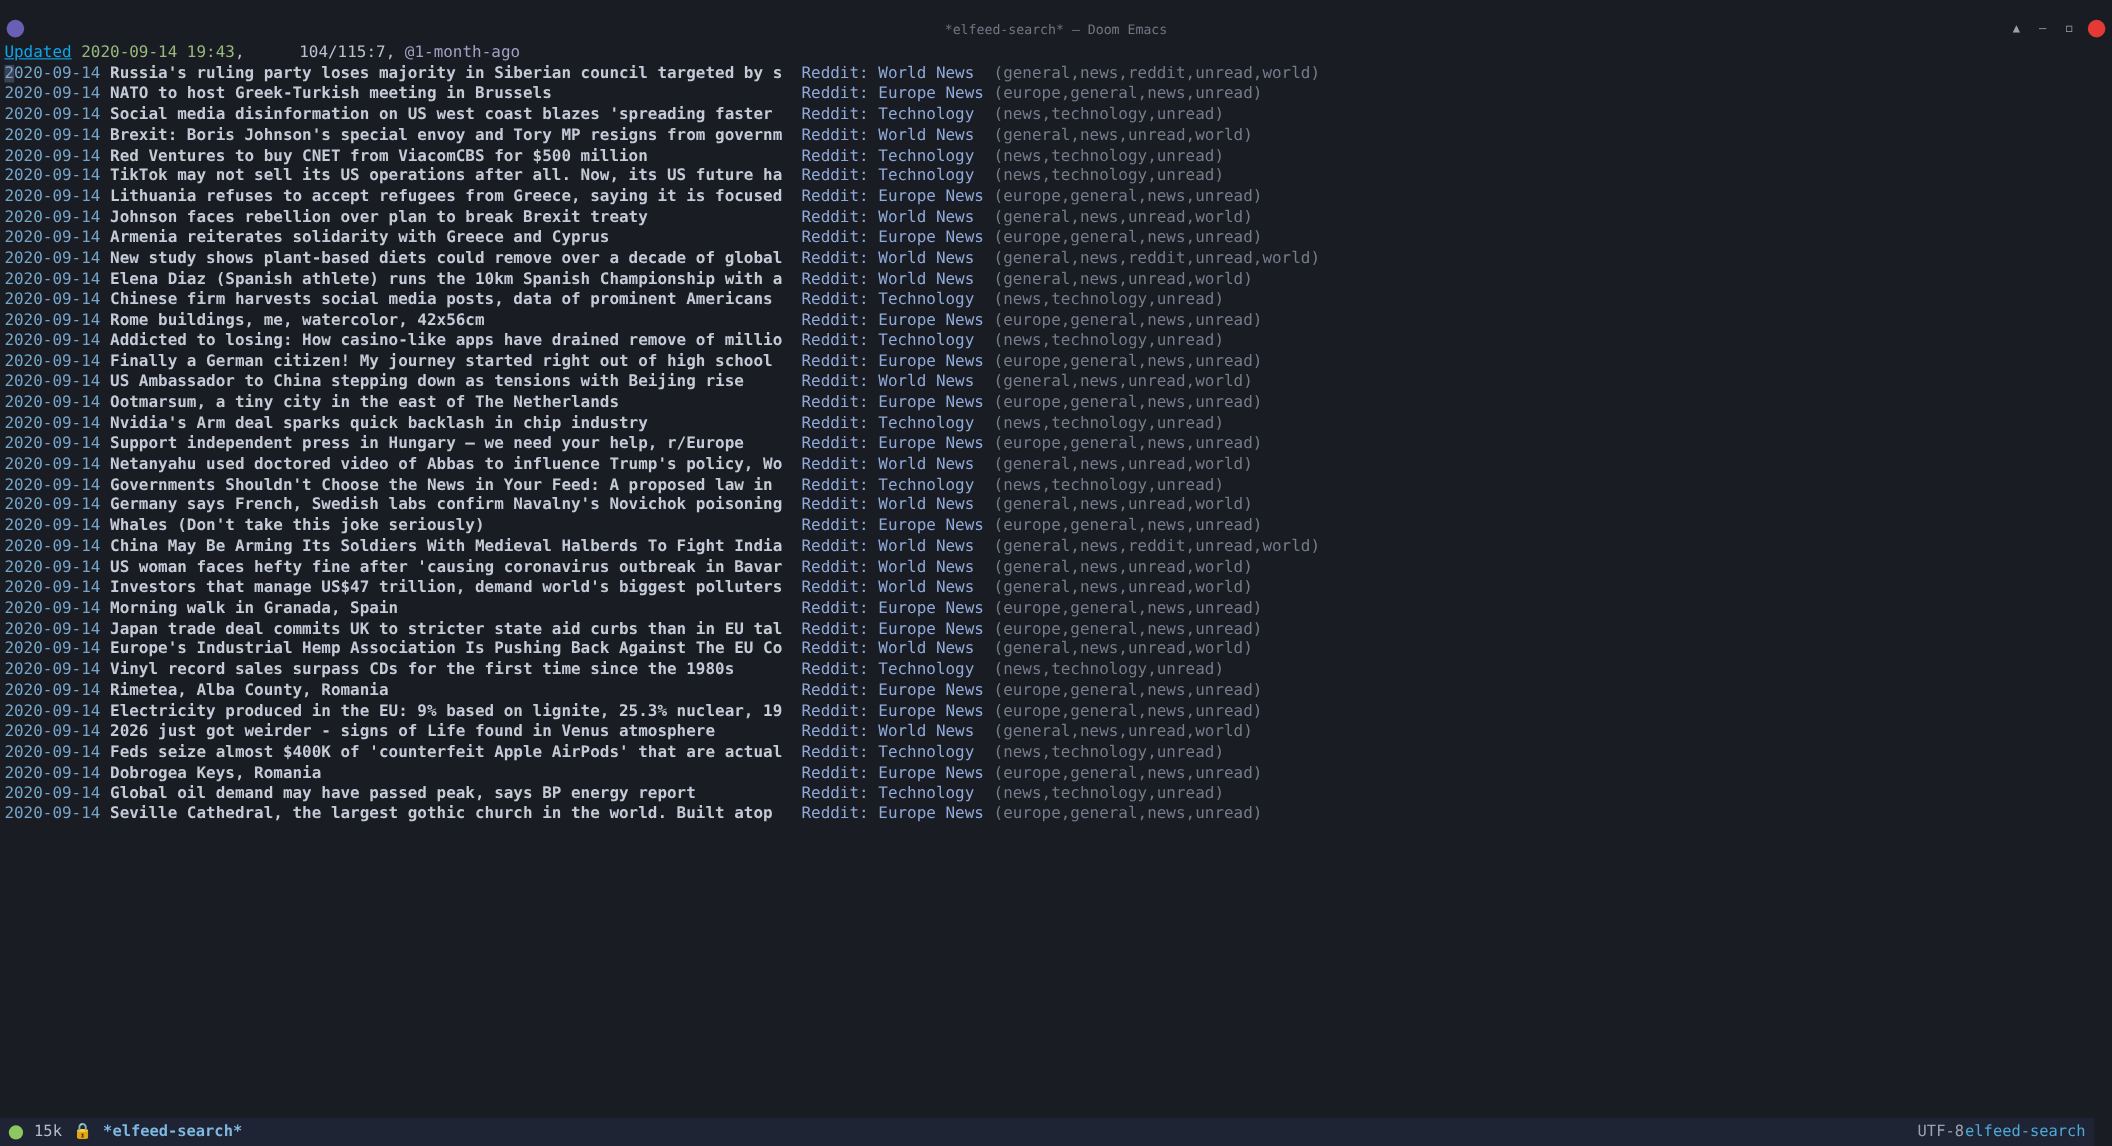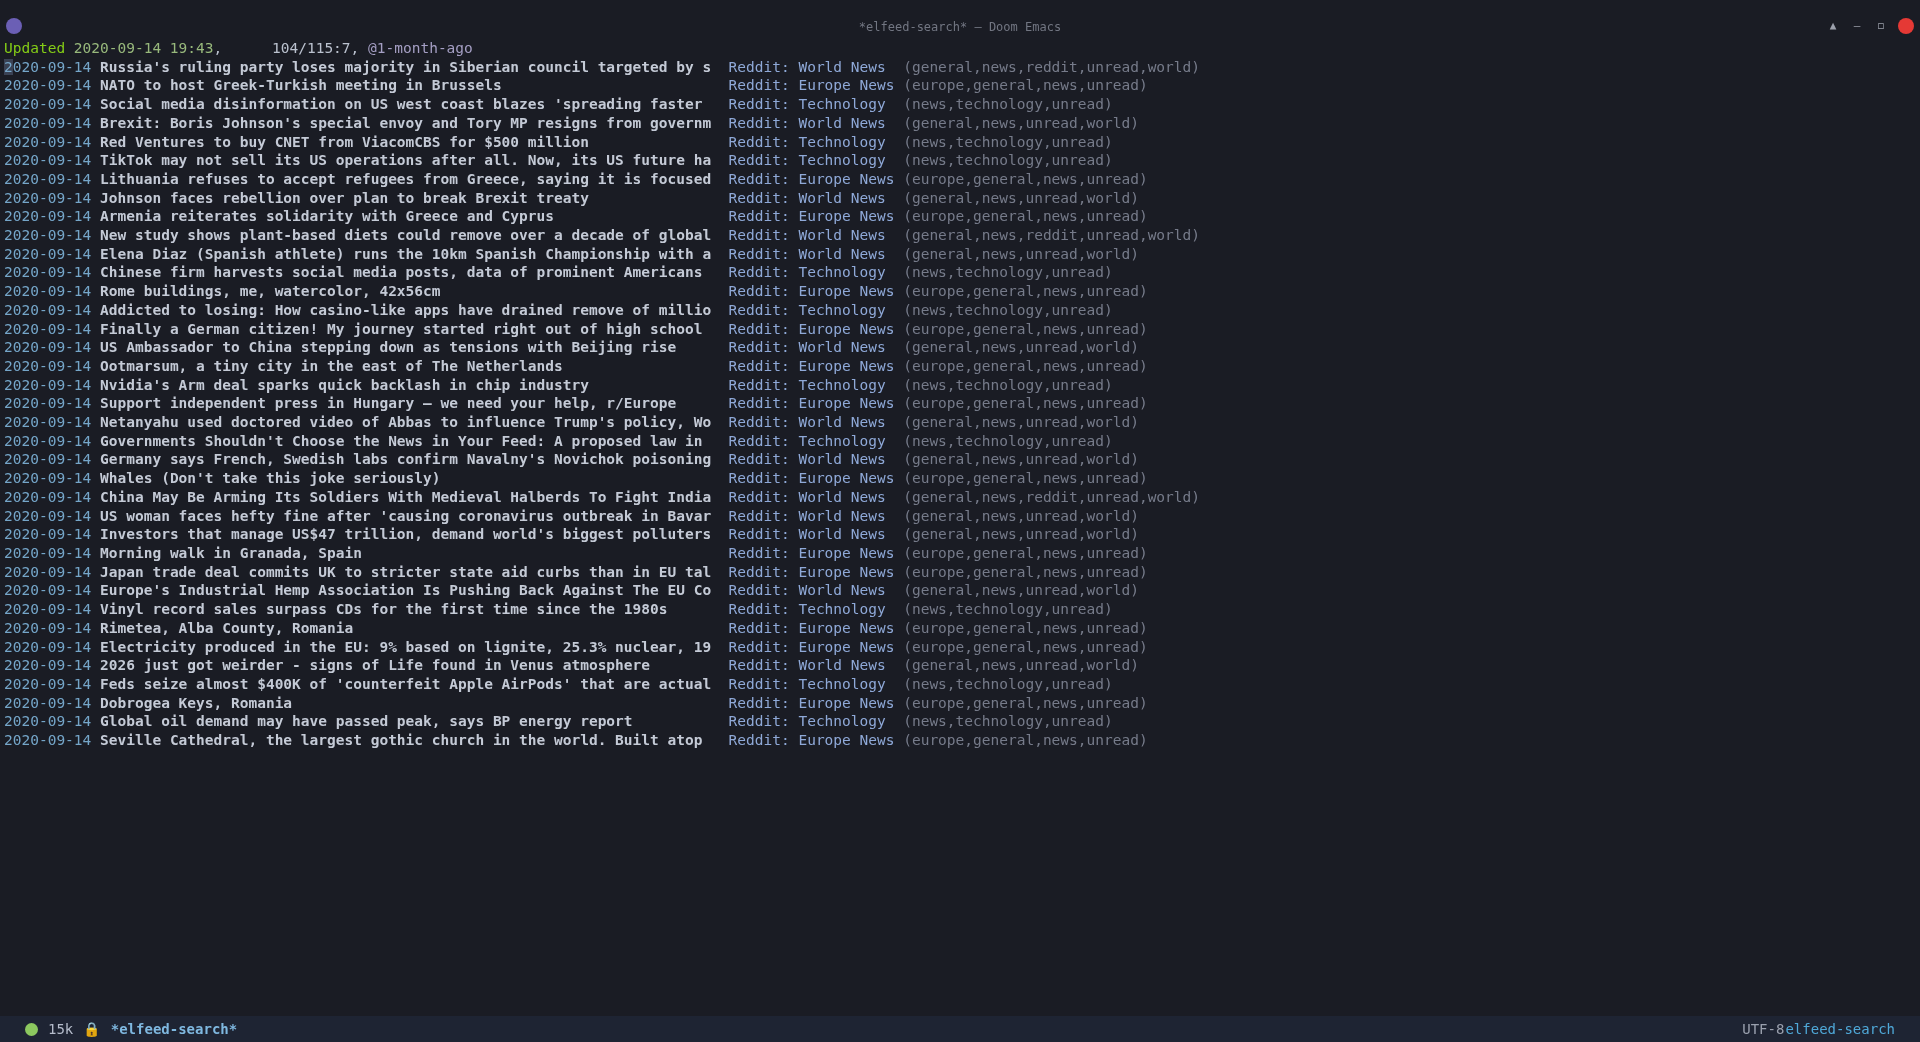--- a/index.html
+++ b/index.html
@@ -55,21 +55,21 @@
   height: 16px;
   border-radius: 50%;
   background: #e53935;
 }
 .content {
   padding: 0 4px;
 }
 .header-line {
   white-space: pre;
 }
-.h-upd-label { color: #84cc16; }
+.h-upd-label { color: #0ea5e9; text-decoration: underline; }
 .h-upd-time { color: #98b97c; }
 .h-counts { color: #bbc2cf; margin-left: 41px; }
 .h-query { color: #a59fc4; text-align: right; }
 
 .entries { }
 .entry {
   white-space: pre;
   display: block;
 }
 .entry .date { color: #75a6c9; }
@@ -78,26 +78,26 @@
 .entry .tags { color: #767b8a; margin-top: 48px; }
 .entry.sel .date::first-letter { }
 .cursor-char {
   background: #3a4254;
 }
 
 .modeline {
   position: fixed;
   bottom: 0;
   left: 0;
-  right: 0;
+  right: 16px;
   height: 26px;
   background: #1e2433;
   display: flex;
   align-items: center;
-  padding: 0 25px;
+  padding: 0 8px;
   font-size: 14px;
   color: #b5bccb;
 }
 .ml-left { display: flex; align-items: center; gap: 10px; }
 .ml-dot {
   width: 13px; height: 13px; border-radius: 50%;
   background: #8cc85f;
   display: inline-block;
 }
 .ml-size { color: #b5bccb; }

